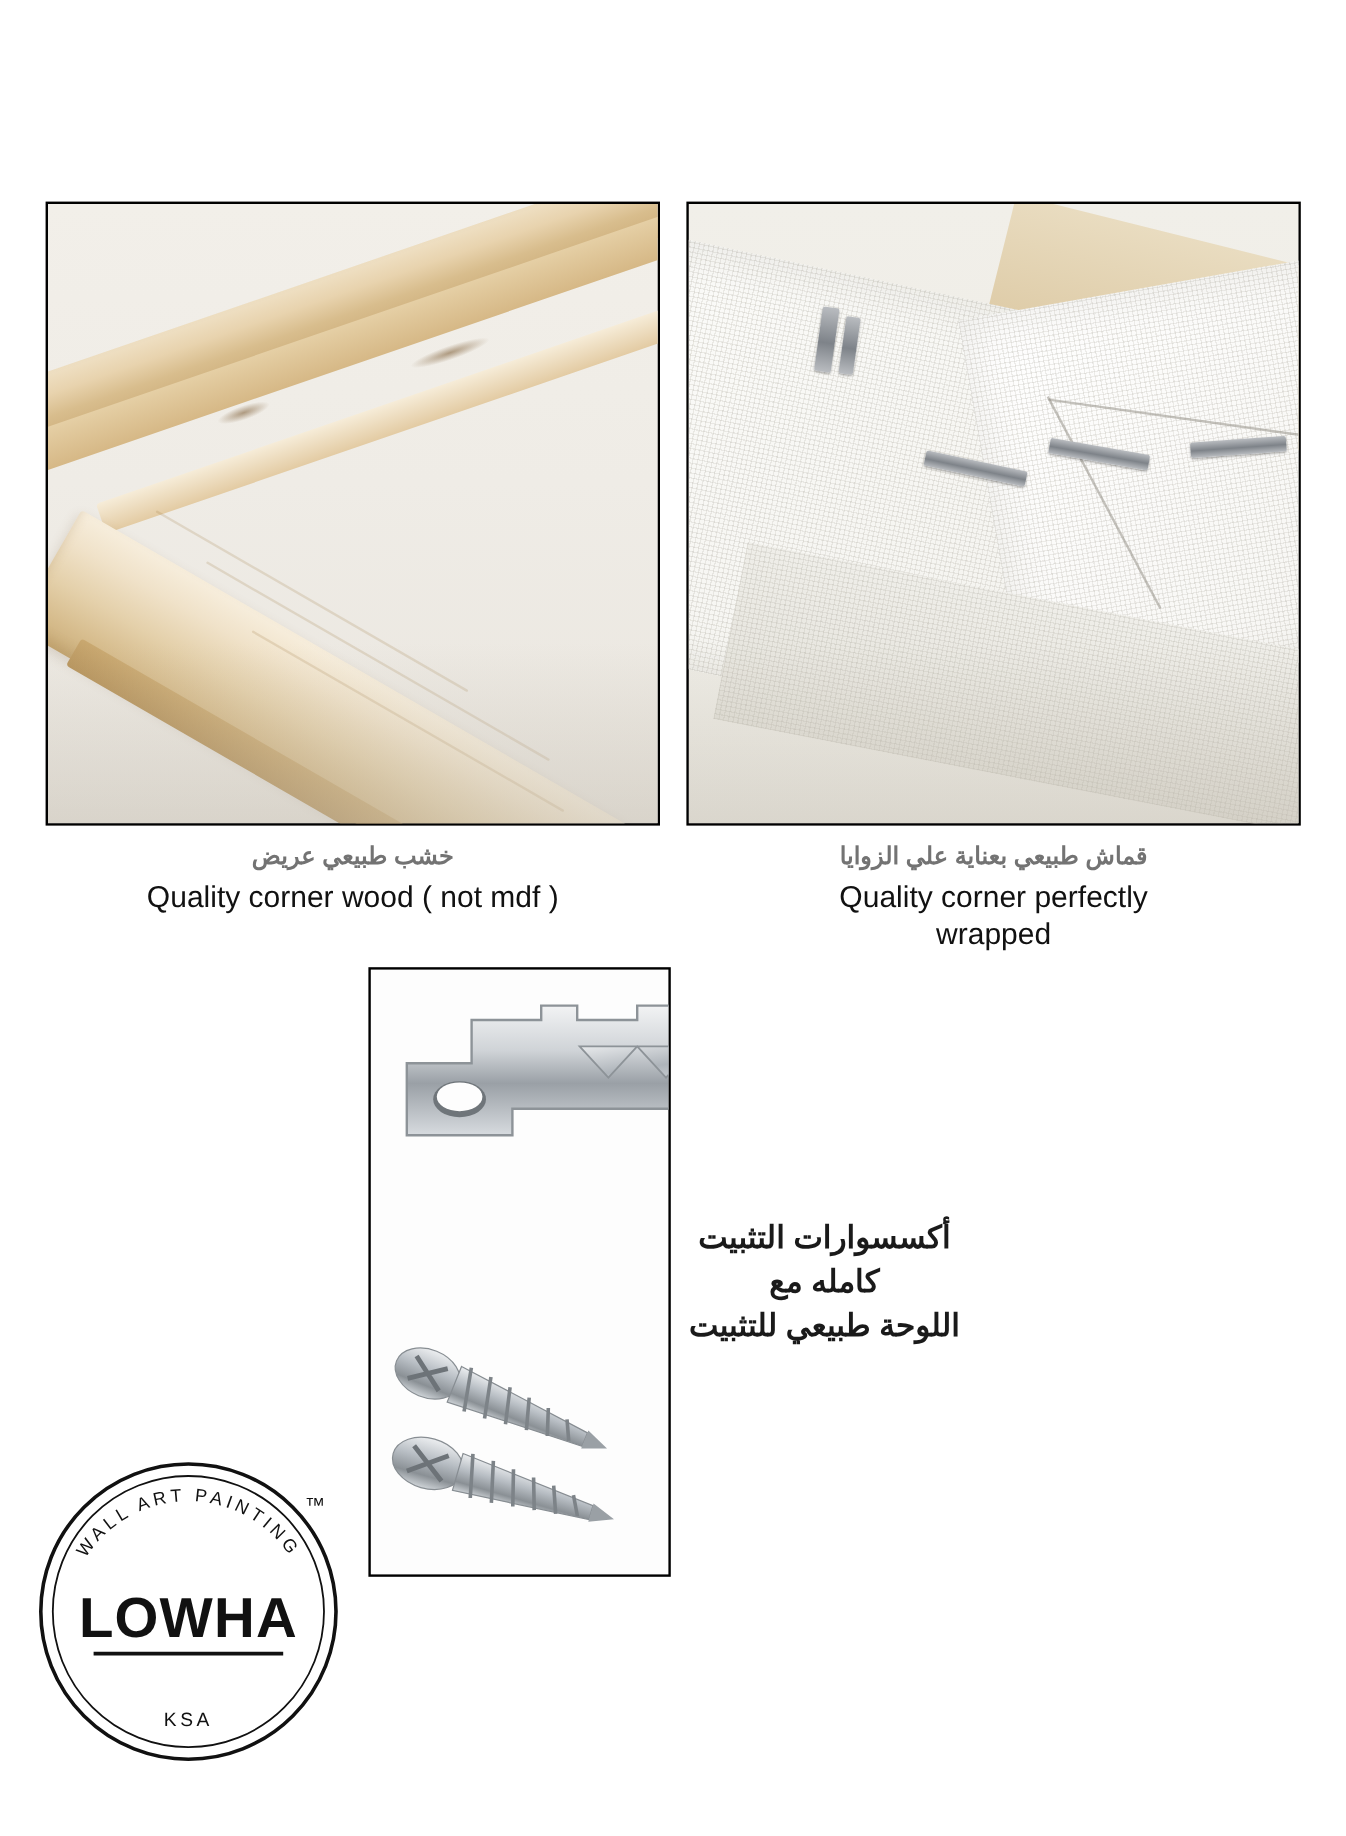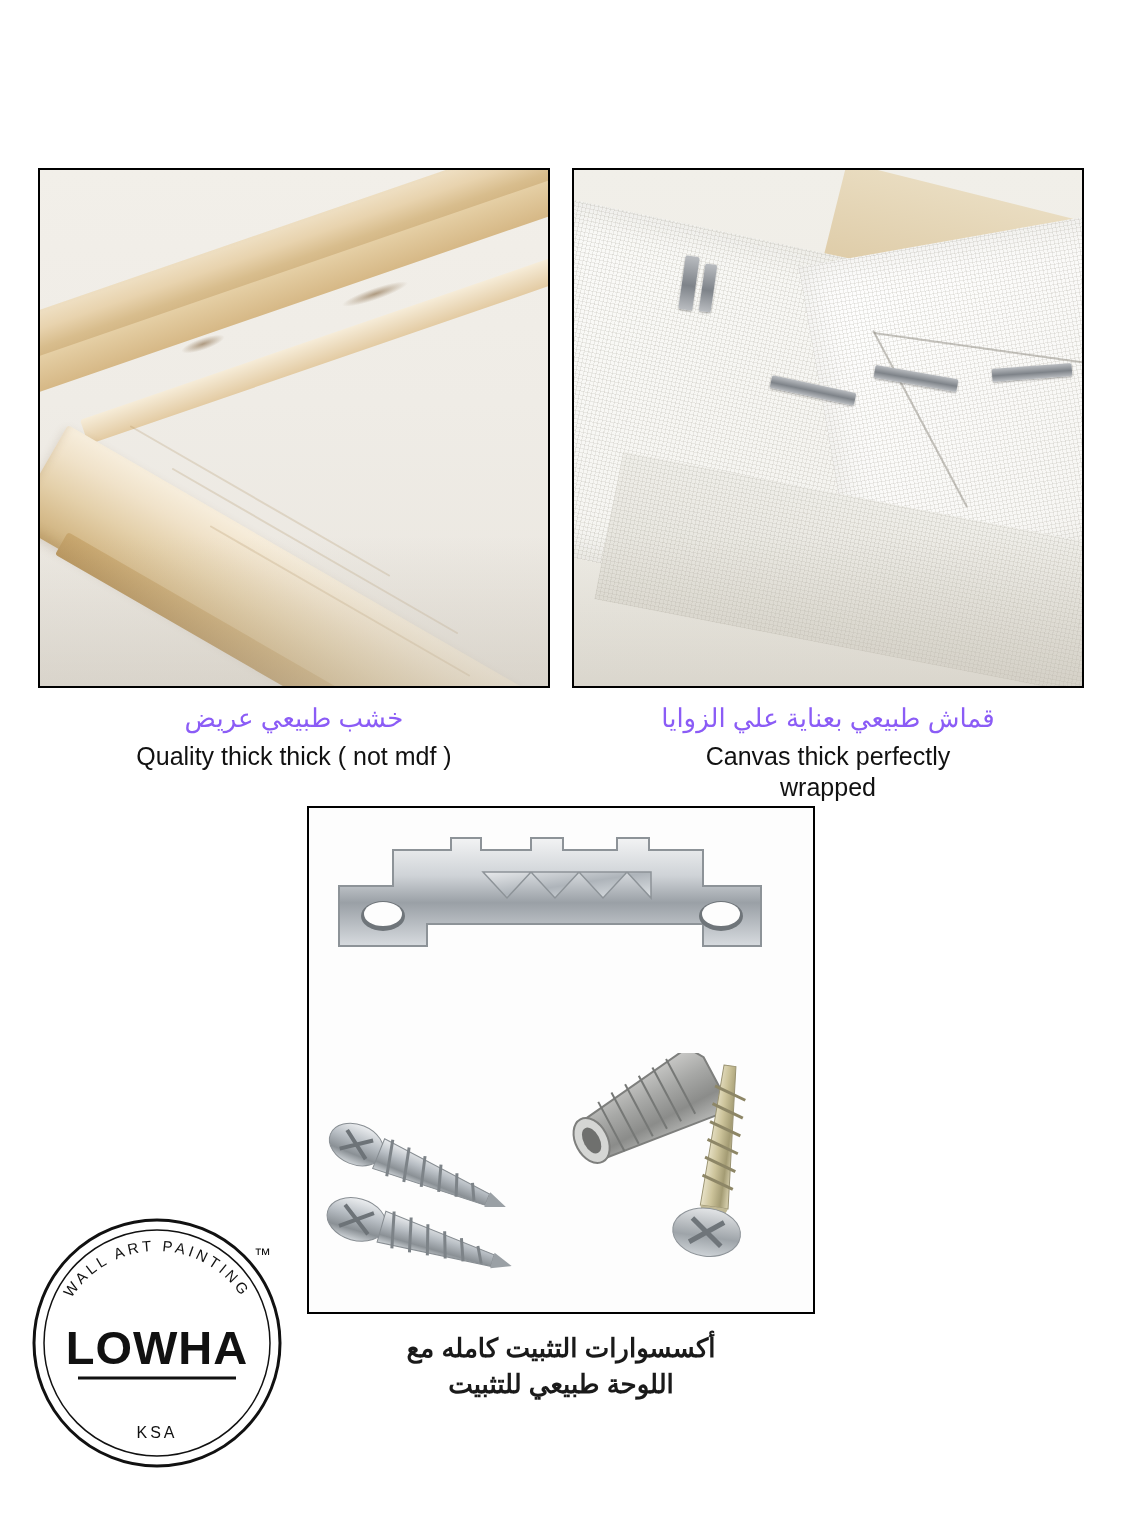--- a/index.html
+++ b/index.html
@@ -40,25 +40,25 @@
     position: relative;
     overflow: hidden;
     background: #f3f1ee;
   }
   .caption {
     width: 100%;
     text-align: center;
     margin-top: 14px;
   }
   .caption .ar {
-    font-size: 26px;
-    font-weight: normal;
+    font-size: 20px;
+    font-weight: bold;
     direction: rtl;
     line-height: 1.25;
-    color: #8b5cf6;
+    color: #737373;
   }
   .caption .en {
     font-size: 25px;
     line-height: 1.25;
     margin-top: 6px;
     color: #111;
   }
 
   
   .wood-bg {
@@ -194,21 +194,21 @@
     transform-origin: 0 0;
   }
 
   
   .bottom-wrap {
     position: absolute;
     top: 806px;
     left: 307px;
     width: 508px;
     display: flex;
-    flex-direction: column;
+    flex-direction: row;
     align-items: center;
   }
   .hw-frame {
     width: 508px;
     height: 508px;
     border: 2px solid #000;
     background: #fdfdfd;
     position: relative;
     overflow: hidden;
   }
@@ -260,21 +260,21 @@
       <div class="wood-strip wood-front-edge"></div>
 
       <div class="grain" style="left:70px; top:330px; width:300px; transform:rotate(30deg);"></div>
       <div class="grain" style="left:110px; top:380px; width:330px; transform:rotate(30deg);"></div>
       <div class="grain" style="left:150px; top:430px; width:300px; transform:rotate(30deg);"></div>
 
       <div class="shadow-soft"></div>
     </div>
     <div class="caption">
       <div class="ar">خشب طبيعي عريض</div>
-      <div class="en">Quality thick thick ( not mdf )</div>
+      <div class="en">Quality corner wood ( not mdf )</div>
     </div>
   </div>
 
   <div class="feature">
     <div class="photo-frame">
       <div class="canvas-bg"></div>
 
       <div class="canvas-wood-inner"></div>
 
       <div class="canvas-face-a">
@@ -293,21 +293,21 @@
       <div class="staple" style="left:108px; top:86px; width:14px; height:54px; transform:rotate(8deg);"></div>
       <div class="staple" style="left:128px; top:94px; width:12px; height:48px; transform:rotate(8deg);"></div>
       <div class="staple" style="left:196px; top:214px; width:86px; height:13px; transform:rotate(12deg);"></div>
       <div class="staple" style="left:300px; top:202px; width:84px; height:13px; transform:rotate(10deg);"></div>
       <div class="staple" style="left:418px; top:196px; width:80px; height:13px; transform:rotate(-4deg);"></div>
 
       <div class="shadow-soft"></div>
     </div>
     <div class="caption">
       <div class="ar">قماش طبيعي بعناية علي الزوايا</div>
-      <div class="en">Canvas thick perfectly</div>
+      <div class="en">Quality corner perfectly</div>
       <div class="en" style="margin-top:0">wrapped</div>
     </div>
   </div>
 </div>
 
 <div class="bottom-wrap">
   <div class="hw-frame">
 
     <svg class="hanger" viewBox="0 0 468 130">
       <defs>

